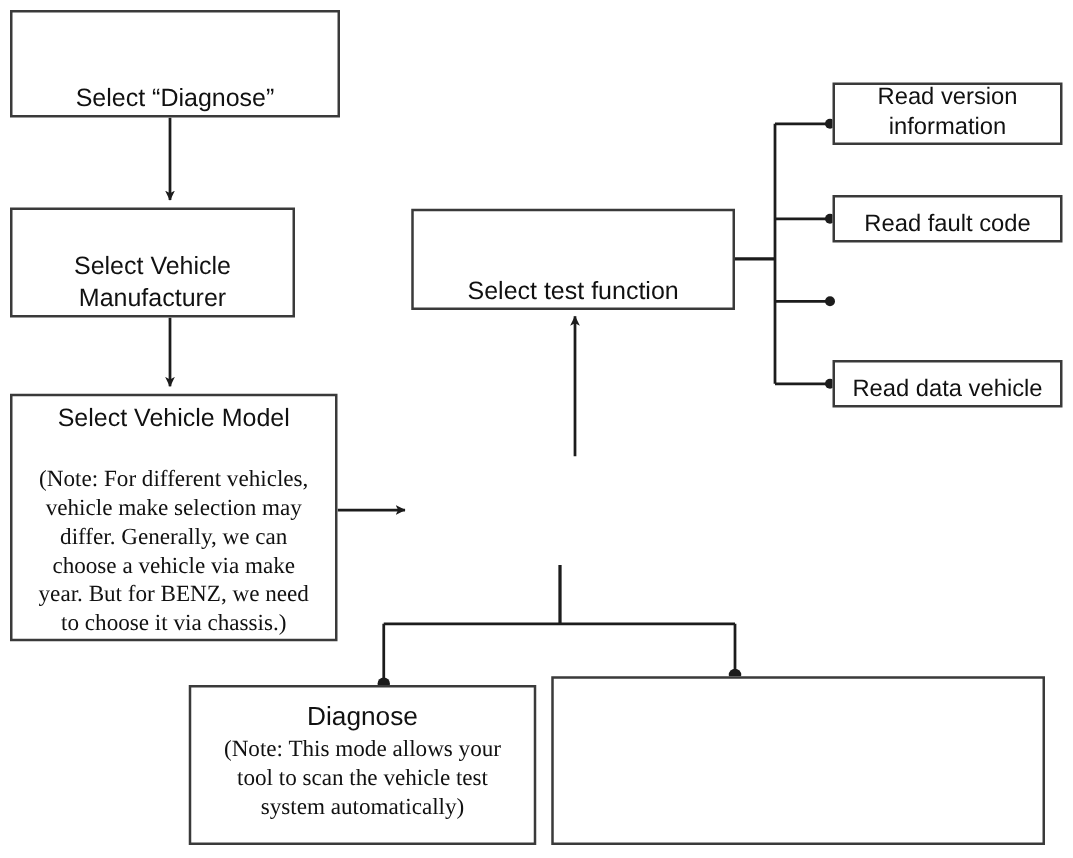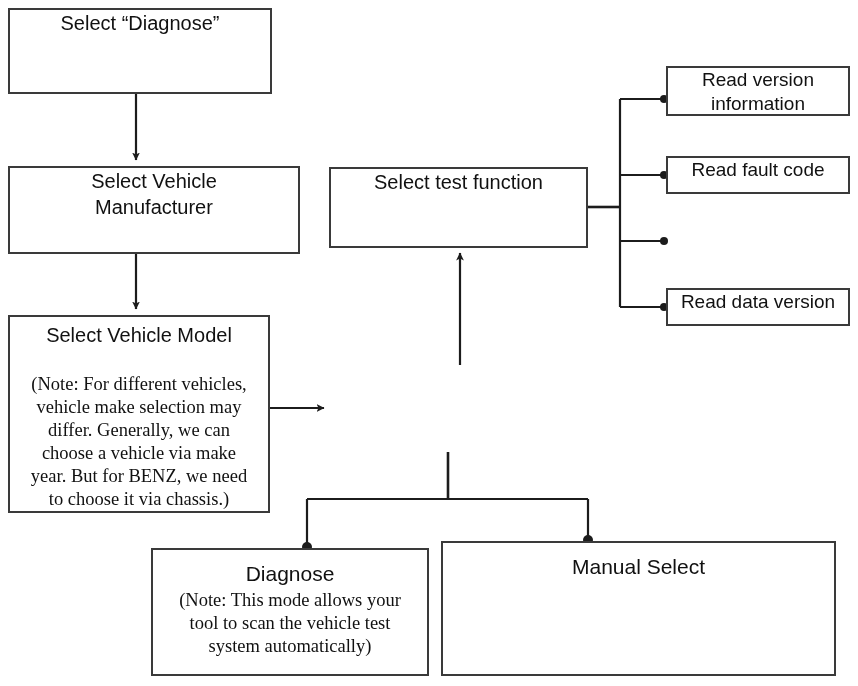--- a/index.html
+++ b/index.html
@@ -20,41 +20,41 @@
     overflow: hidden;
   }
   .node {
     position: absolute;
     box-sizing: border-box;
     border: 2px solid #3a3a3a;
     background: #ffffff;
     display: flex;
     flex-direction: column;
     align-items: center;
-    justify-content: flex-start;
+    justify-content: flex-end;
     text-align: center;
     z-index: 2;
   }
   .node .title {
     font-family: "Liberation Sans", sans-serif;
     font-size: 20px;
     line-height: 26px;
     color: #111111;
     white-space: pre-line;
   }
   .node .note {
     font-family: "Liberation Serif", serif;
     font-size: 18.5px;
     line-height: 23px;
     color: #111111;
     padding: 0 18px;
   }
   
   #node-diagnose      { left: 8px;   top: 8px;   width: 264px; height: 86px; }
-  #node-manufacturer  { left: 8px;   top: 166px; width: 292px; height: 88px; }
+  #node-manufacturer  { left: 8px;   top: 166px; width: 228px; height: 88px; }
   #node-model         { left: 8px;   top: 315px; width: 262px; height: 198px;
                         justify-content: space-between; padding-top: 5px; }
   #node-test-function { left: 329px; top: 167px; width: 259px; height: 81px; }
   #node-test-system   { left: 330px; top: 365px; width: 258px; height: 87px; }
   #node-read-version  { left: 666px; top: 66px;  width: 184px; height: 50px; }
   #node-read-fault    { left: 666px; top: 156px; width: 184px; height: 38px; }
   #node-clear-fault   { left: 666px; top: 222px; width: 184px; height: 38px; }
   #node-read-data     { left: 666px; top: 288px; width: 184px; height: 38px; }
   #node-automatic     { left: 151px; top: 548px; width: 278px; height: 128px;
                         justify-content: flex-start; padding-top: 10px; }
@@ -152,25 +152,24 @@
     <div class="title">Read version
 information</div>
   </div>
 
   <div class="node" id="node-read-fault">
     <div class="title">Read fault code</div>
   </div>
 
 
   <div class="node" id="node-read-data">
-    <div class="title">Read data version</div>
+    <div class="title">Read data vehicle</div>
   </div>
 
   <div class="node" id="node-automatic">
     <div class="title">Diagnose</div>
     <div class="note">(Note: This mode allows your tool to scan the vehicle test system automatically)</div>
   </div>
 
   <div class="node" id="node-manual">
-    <div class="title">Manual Select</div>
   </div>
 
 </div>
 
 </body></html>

